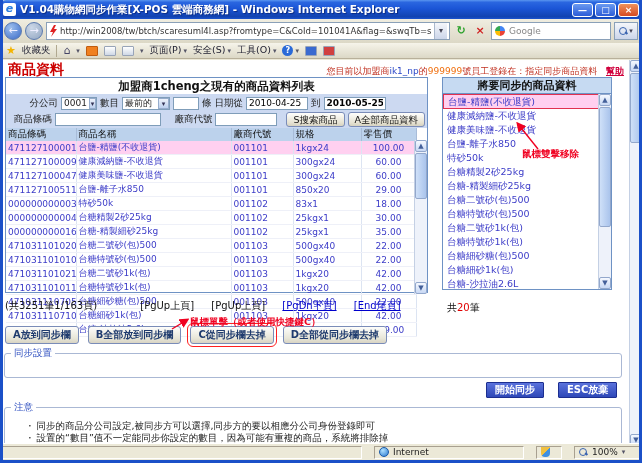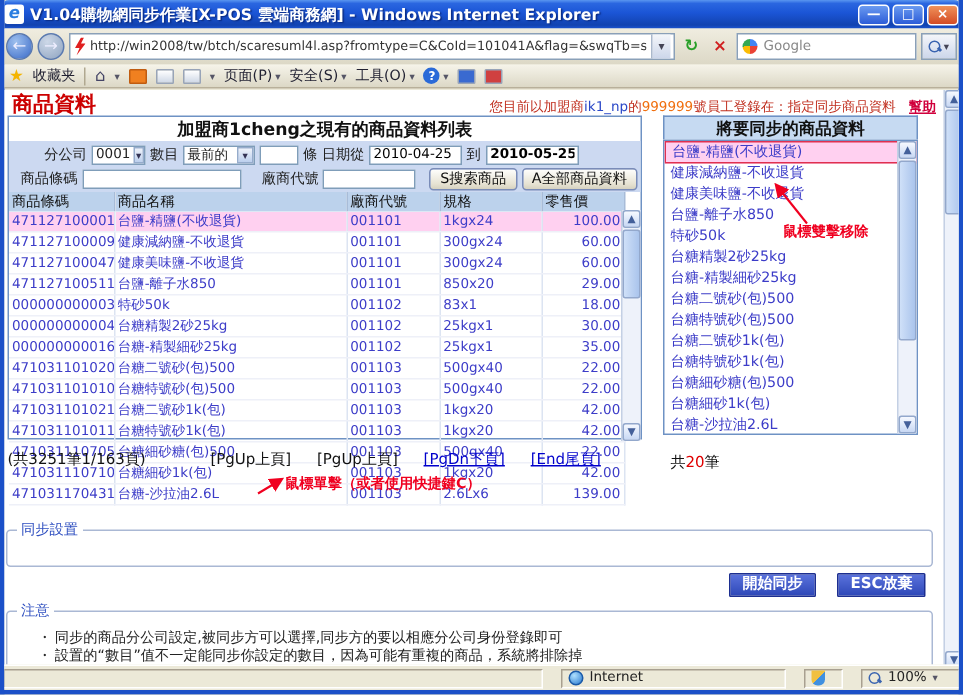--- a/index.html
+++ b/index.html
@@ -84,21 +84,21 @@
     border-radius:3px; font-size:9.5px; height:15px; line-height:13px; padding:0 6px; color:#111;
     font-family:"DejaVu Sans", sans-serif; white-space:nowrap; }
 
   table.prod { border-collapse:collapse; table-layout:fixed; width:410px; font-size:9px; }
   table.prod col.c0{width:70px} table.prod col.c1{width:155px} table.prod col.c2{width:62px}
   table.prod col.c3{width:68px} table.prod col.c4{width:55px}
   table.prod th { background:#bcd2ec; color:#111; font-weight:normal; text-align:left; height:12px;
     font-size:9.5px; padding:0 2px; border-right:1px solid #a8bcd8; white-space:nowrap; overflow:hidden;}
   table.prod td { color:#3c3cc8; height:11px; padding:0 2px; border-right:1px solid #dce4f2;
     border-bottom:1px solid #eef0f8; white-space:nowrap; overflow:hidden; }
-  table.prod td.c4 { text-align:right; }
+  table.prod td.c4 { text-align:center; }
   table.prod tr.selected td { background:#ffd0f0; }
   .tbodywrap { position:relative; height:166px; }
 
   
   .xpsb { position:absolute; width:13px; background:#eef2fa; border-left:1px solid #c4d0e4; }
   .xpsb .ar { position:absolute; left:0; width:12px; height:12px; background:linear-gradient(180deg,#f6f9ff,#c8d8f4);
     border:1px solid #93a8cc; border-radius:2px; color:#44609a; font-size:7px; text-align:center; line-height:11px; }
   .xpsb .ar.up{top:0} .xpsb .ar.dn{bottom:0}
   .xpsb .th { position:absolute; left:0; width:12px; background:linear-gradient(90deg,#cfe0f8,#aac4ec);
     border:1px solid #93a8cc; border-radius:2px; }
@@ -449,20 +449,26 @@
     <div class="hint hint2">鼠標單擊（或者使用快捷鍵C）</div>
     <svg class="arrow" style="left:168px;top:255px;" width="24" height="16">
       <defs>
           <marker id="ah2" markerWidth="7" markerHeight="7" refX="5" refY="3.5" orient="auto">
         <polygon points="0,0 7,3.5 0,7" fill="#f00020"></polygon>
           </marker>
         </defs>
       <line x1="4" y1="14" x2="19" y2="5" stroke="#f00020" stroke-width="1.4" marker-end="url(#ah2)"></line>
     </svg>
 
+    <div class="actions">
+        <button class="abtn">A放到同步欄</button>
+        <button class="abtn">B全部放到同步欄</button>
+        <button class="abtn hl">C從同步欄去掉</button>
+        <button class="abtn">D全部從同步欄去掉</button>
+      </div>
 
     <fieldset class="xpfs fs-sync">
       <legend>同步設置</legend>
     </fieldset>
 
     <button class="bluebtn btn-start">開始同步</button>
     <button class="bluebtn btn-cancel">ESC放棄</button>
 
     <fieldset class="xpfs fs-note">
       <legend>注意</legend>

